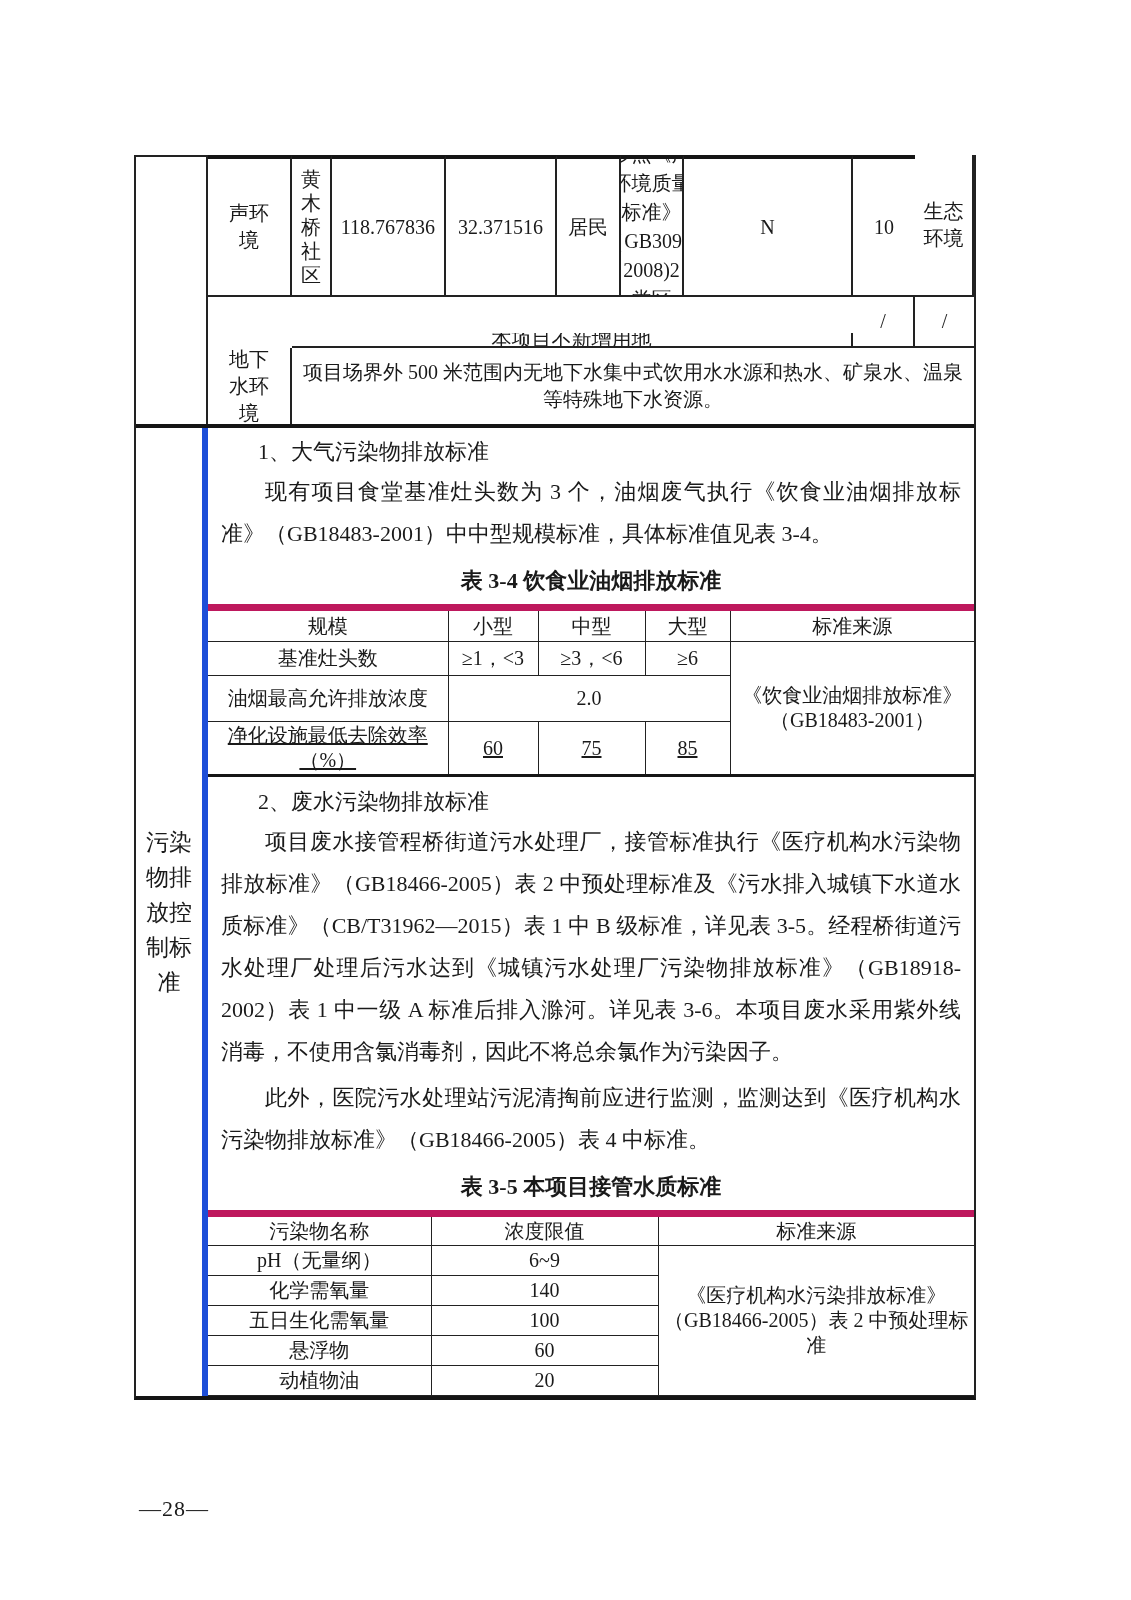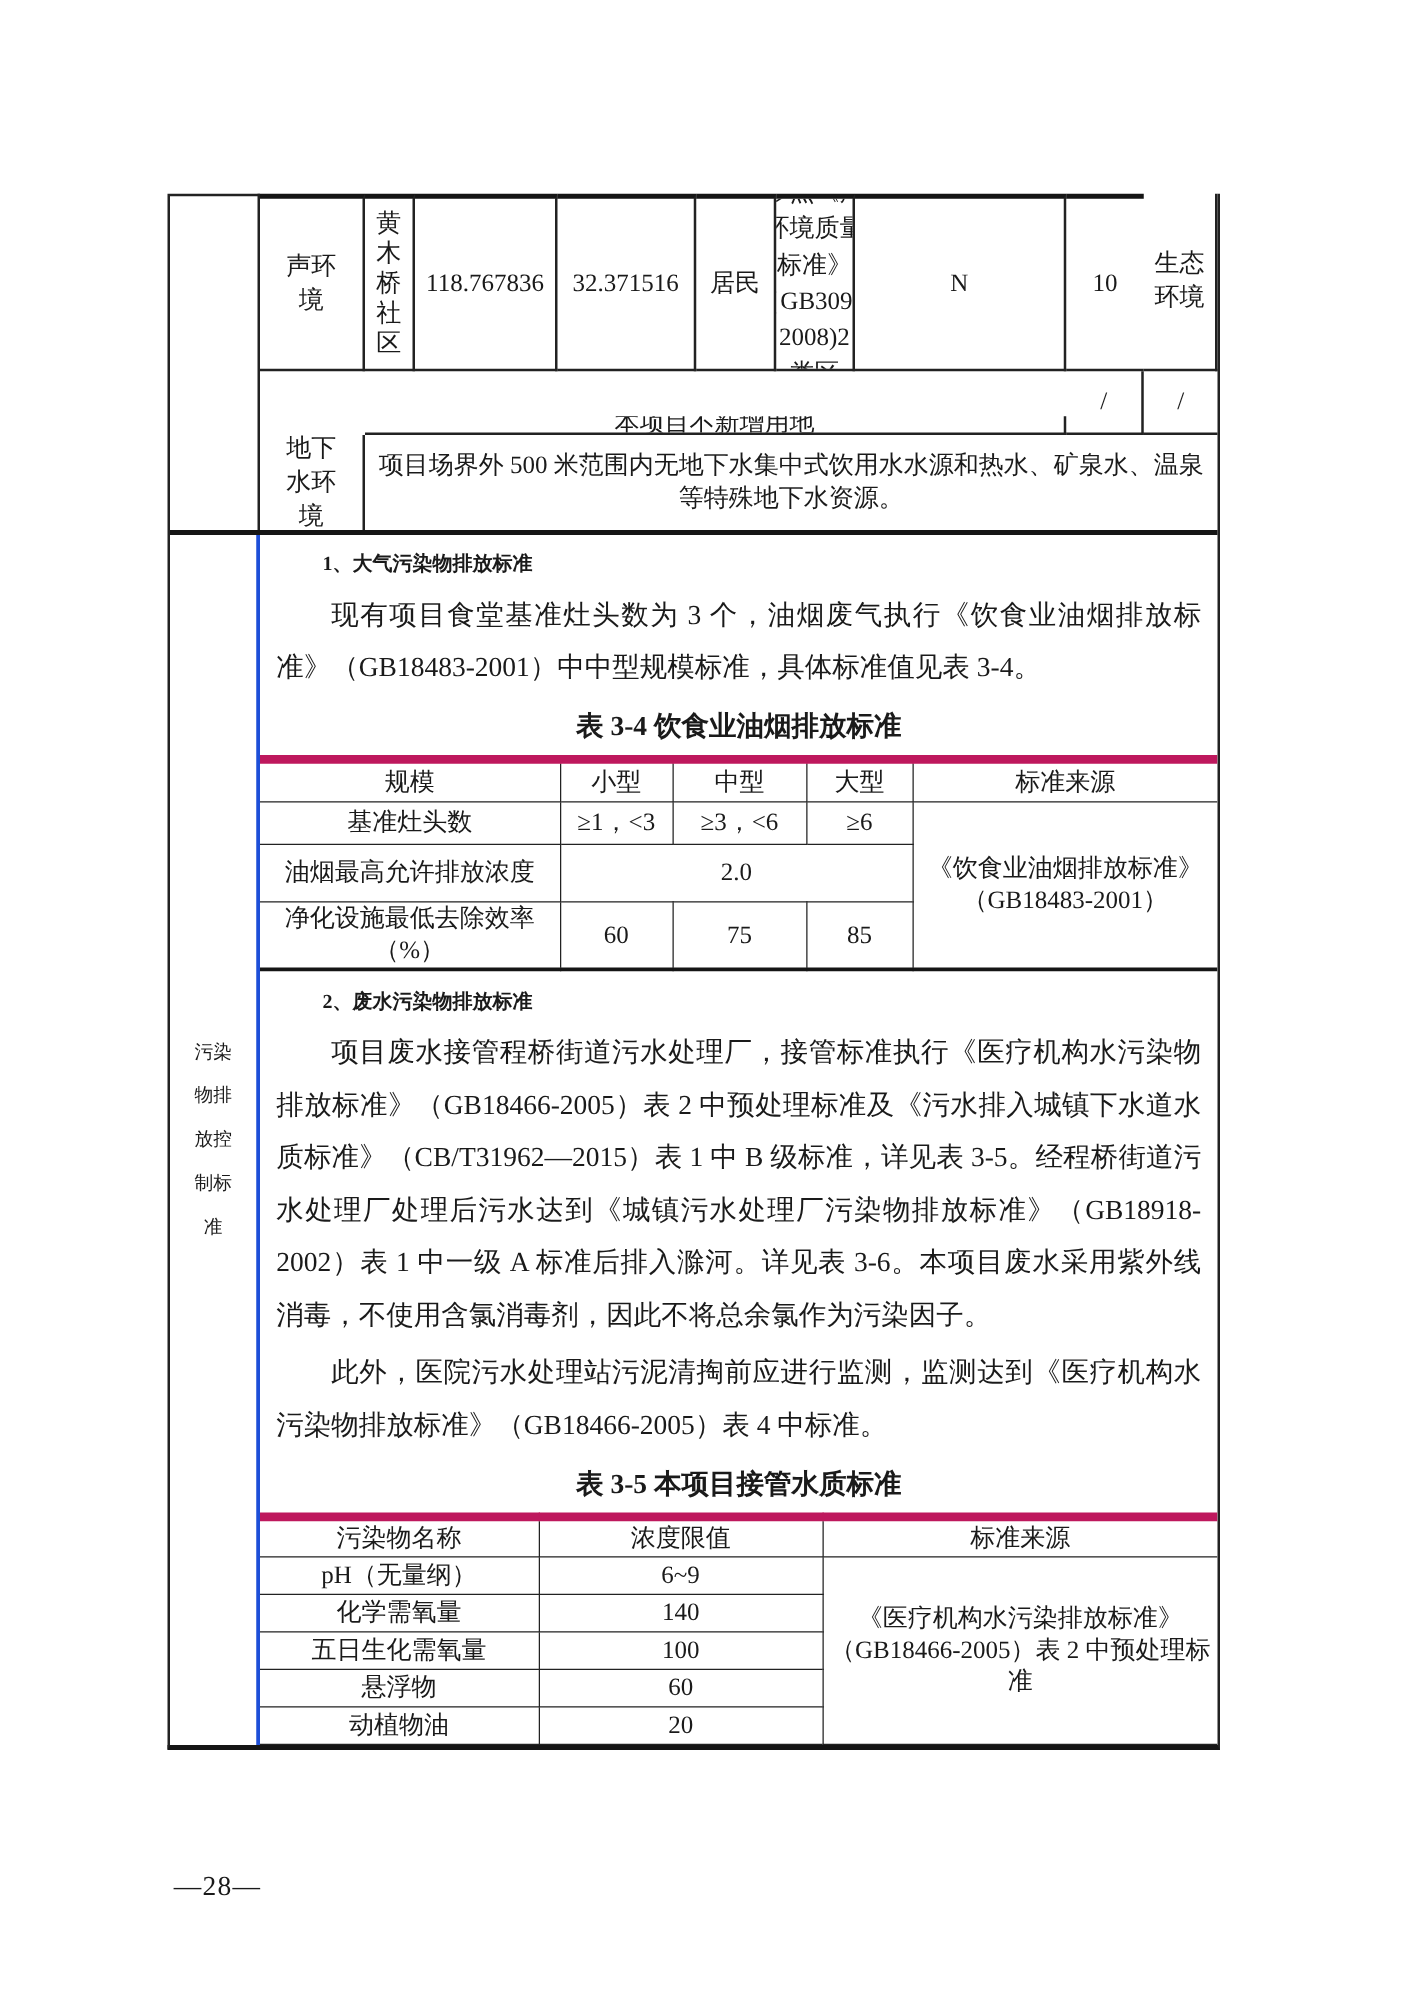--- a/index.html
+++ b/index.html
@@ -30,38 +30,38 @@
   .tgrid .r3{border-bottom:none;}
   .tgrid .no-r{border-right:none;}
   .tgrid .corner{grid-row:1/4;grid-column:1;border-bottom:none;}
   .cell.site{line-height:24px;}
   .cell.std{line-height:29px;}
   .eco-note{grid-column:3/9;margin-top:36px;}
   .gw-note{grid-column:3/11;font-size:20px;line-height:33px;}
   
   .bgrid{display:grid;grid-template-columns:72px 766px;height:968px;}
   .label-cell{
-    box-sizing:border-box;border-right:3px solid #1d4ed8;
+    box-sizing:border-box;border-right:6px solid #1d4ed8;
     display:flex;align-items:center;justify-content:center;text-align:center;
-    font-size:15px;line-height:35px;white-space:pre-line;
+    font-size:23px;line-height:35px;white-space:pre-line;
   }
   .content{display:flex;flex-direction:column;overflow:hidden;}
-  .h{font-weight:bold;font-size:16px;line-height:30px;margin:10px 14px 0 50px;}
+  .h{font-weight:normal;font-size:22px;line-height:30px;margin:10px 14px 0 50px;}
   .h.first{margin-top:9px;}
   .para{font-size:22px;line-height:42px;text-align:justify;text-indent:2em;margin:4px 13px 0 13px;}
   .ttitle{font-weight:bold;font-size:22px;line-height:30px;text-align:center;margin:11px 0 0 0;}
   table{border-collapse:collapse;table-layout:fixed;width:766px;margin-top:8px;
         border-top:7px solid #be185d;border-bottom:3px solid #151515;}
   td{border:1.5px solid #222;text-align:center;vertical-align:middle;
      font-size:20px;line-height:25px;padding:1px 4px;white-space:pre-line;overflow:hidden;}
   td.no-l{border-left:none;}
   td.no-r{border-right:none;}
   .t34 .rh{height:34px;}
   .t34 .rc{height:46px;}
-  .t34 .re{height:54px;}
+  .t34 .re{height:54px;text-decoration:underline;}
   .t35 .rh{height:32px;}
   .t35 .rr{height:30px;}
   .t35{border-bottom:none;}
   .bottomgroup{margin-top:auto;}
   .pagenum{position:absolute;left:139px;top:1496px;font-size:22px;letter-spacing:1px;}
 </style>
 </head>
 <body>
 
 <div class="page">

